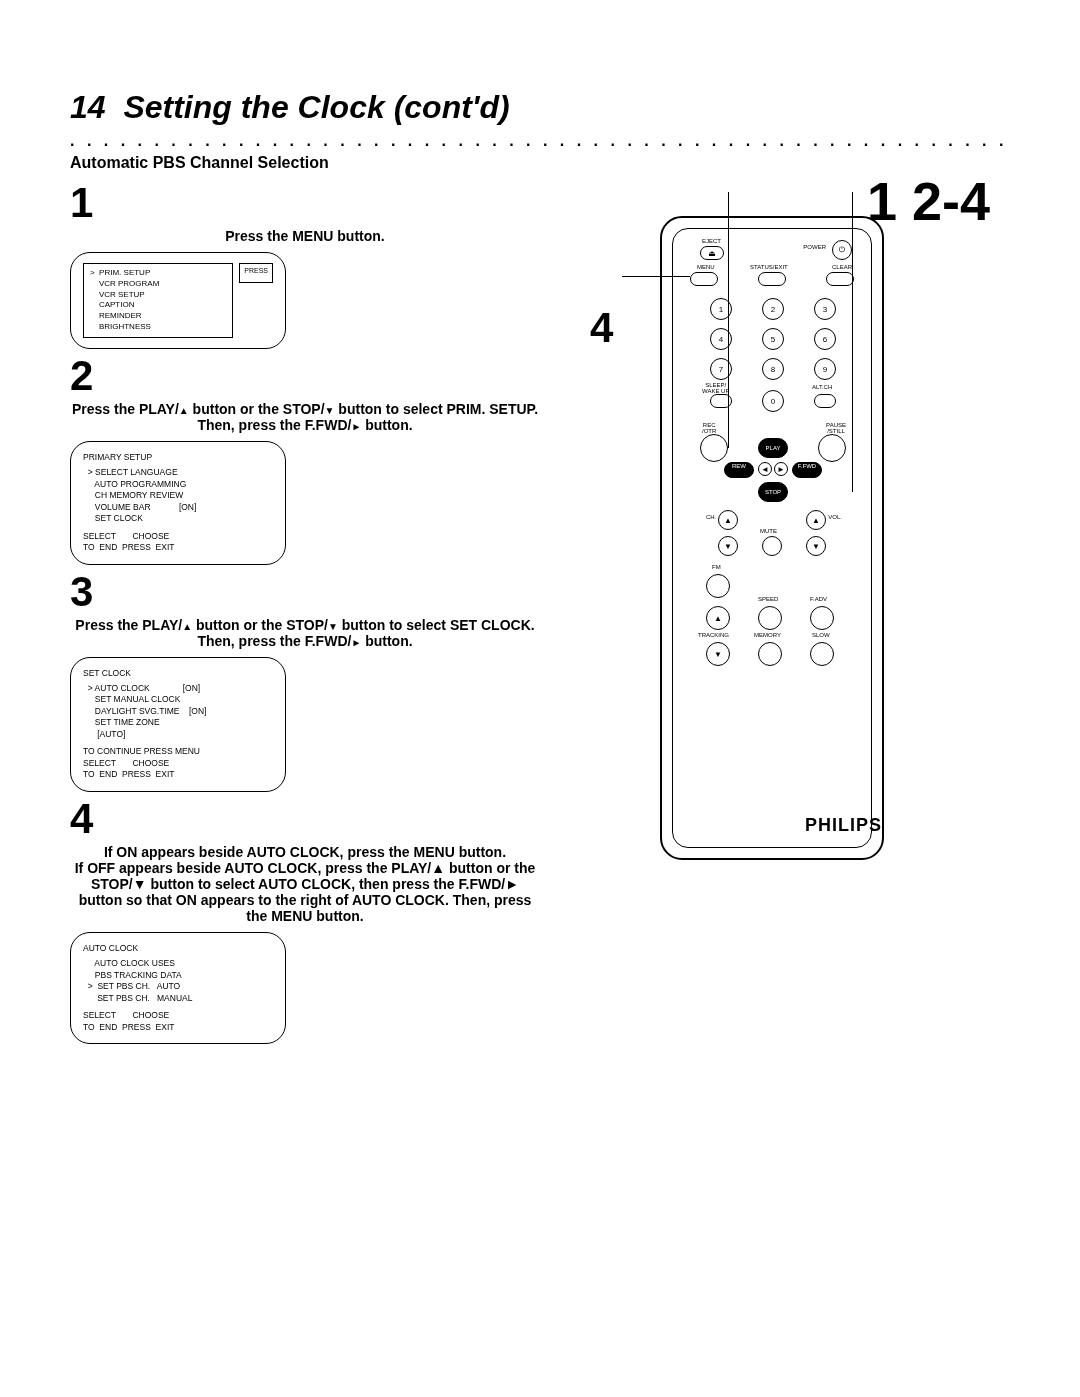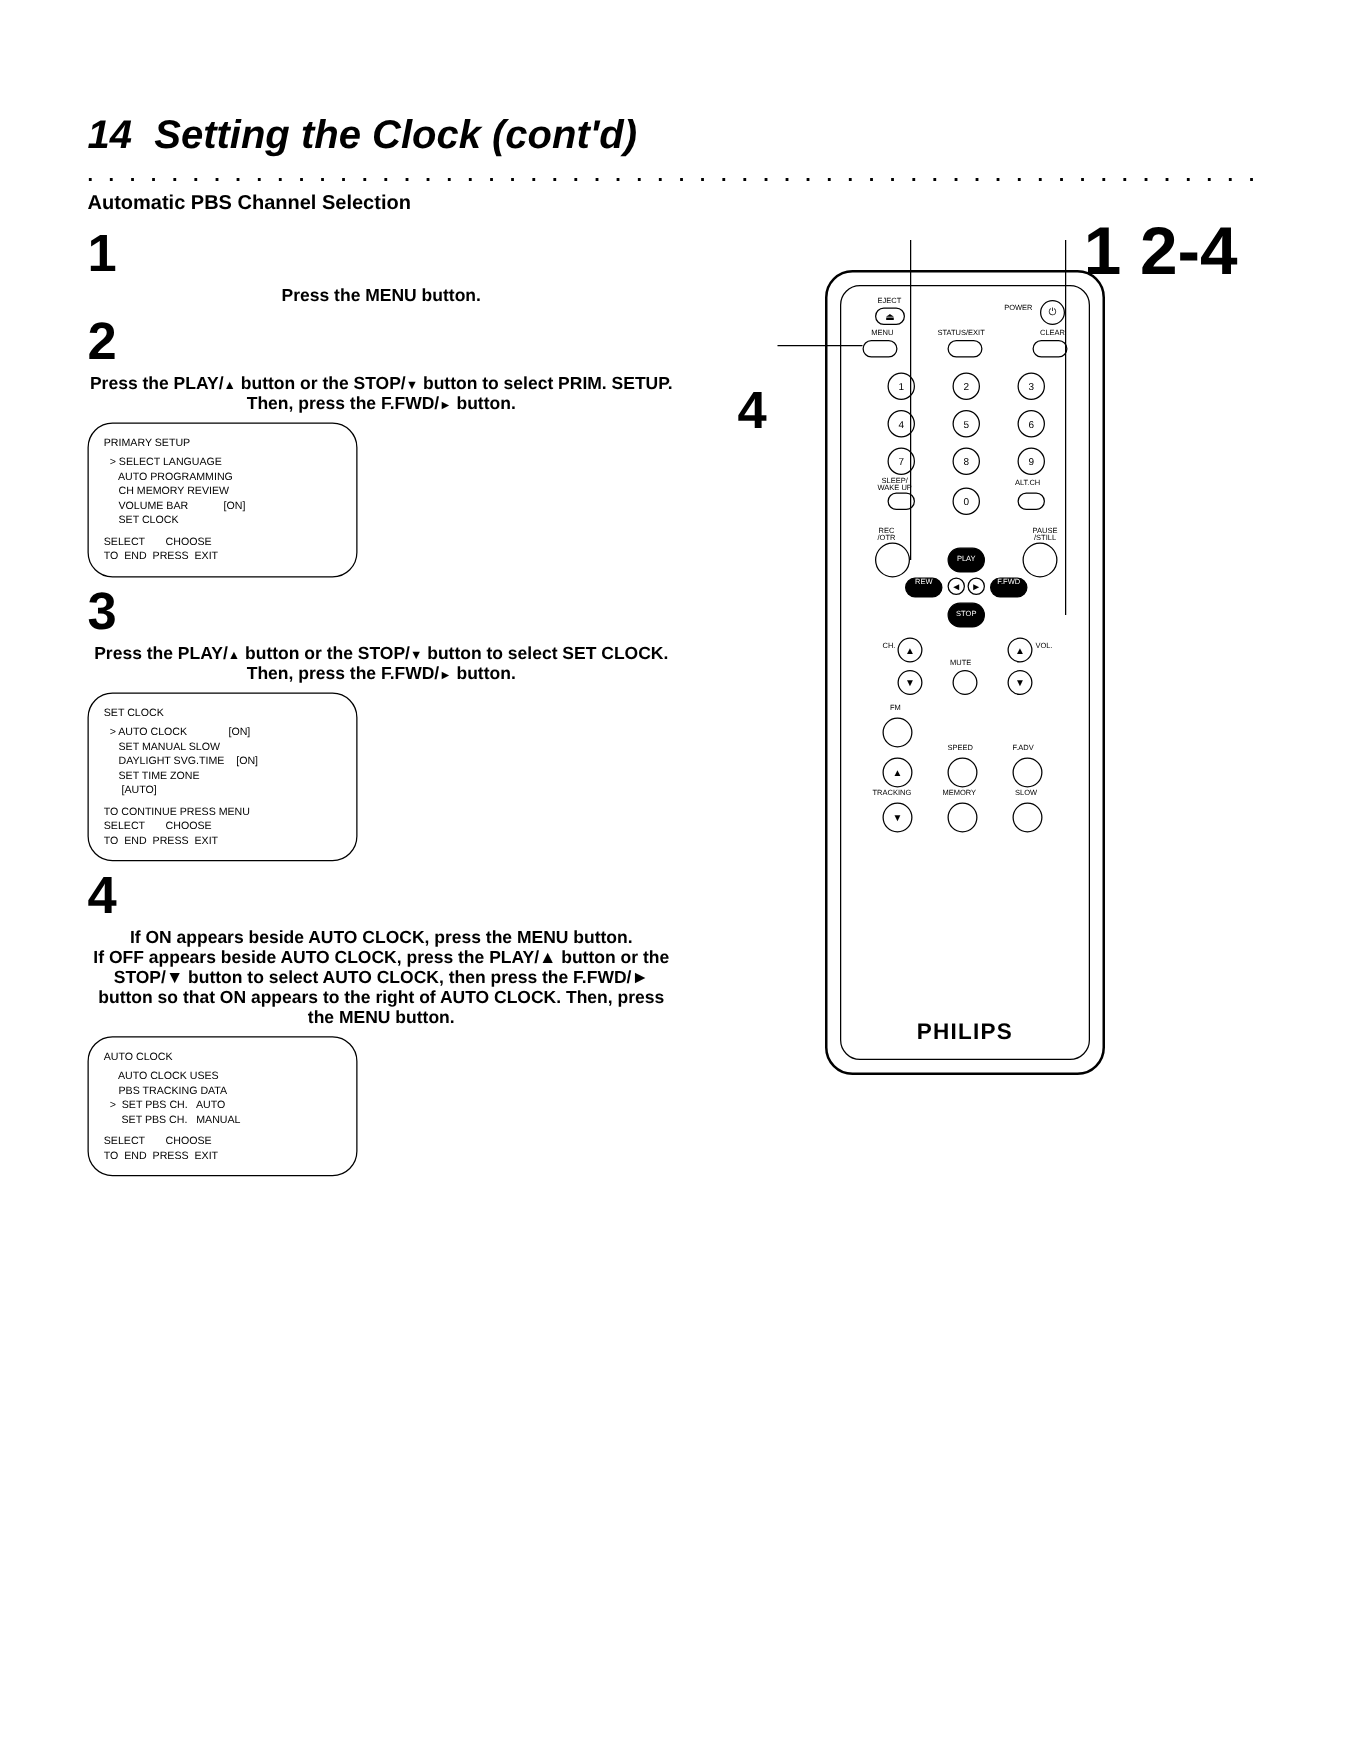--- a/index.html
+++ b/index.html
@@ -133,21 +133,21 @@
   }
   .blk{ background:#000; color:#fff; }
   .line-call{
     position:absolute;
     border-top:1.5px solid #000;
   }
   .brand{
     position:absolute;
     bottom:22px;
     width:100%;
-    text-align:center;
+    text-align:right;
     font-weight:bold;
     font-size:18px;
     letter-spacing:1px;
   }
 </style>
 </head>
 <body>
 
 <div class="page">
   <div class="title">
@@ -155,20 +155,33 @@
   </div>
   <div class="dots">. . . . . . . . . . . . . . . . . . . . . . . . . . . . . . . . . . . . . . . . . . . . . . . . . . . . . . . . . . . . . . . . . . . . . . . . . . . . . . . .</div>
   <div class="subtitle">Automatic PBS Channel Selection</div>
 
   <div class="cols">
 
     <div class="left">
 
       <div class="bignum">1</div>
       <div class="steptext">Press the MENU button.</div>
+      <div class="screen s1">
+        <div class="s1-inner">
+          <div class="s1-left">
+            <div class="line">&gt;  PRIM. SETUP</div>
+            <div class="line">    VCR PROGRAM</div>
+            <div class="line">    VCR SETUP</div>
+            <div class="line">    CAPTION</div>
+            <div class="line">    REMINDER</div>
+            <div class="line">    BRIGHTNESS</div>
+          </div>
+          <div class="s1-right">PRESS</div>
+        </div>
+      </div>
 
       <div class="bignum">2</div>
       <div class="steptext">
         <span>Press the PLAY/</span><span class="tri-up"></span><span>    button or the STOP/</span><span class="tri-dn"></span><span>    button to select PRIM. SETUP. Then, press the F.FWD/</span><span class="tri-rt"></span><span>    button.</span>
       </div>
       <div class="screen">
         <div class="hdr">PRIMARY SETUP</div>
         <div class="line">  &gt; SELECT LANGUAGE</div>
         <div class="line">     AUTO PROGRAMMING</div>
         <div class="line">     CH MEMORY REVIEW</div>
@@ -179,21 +192,21 @@
         <div class="line">TO  END  PRESS  EXIT</div>
       </div>
 
       <div class="bignum">3</div>
       <div class="steptext">
         <span>Press the PLAY/</span><span class="tri-up"></span><span>    button or the STOP/</span><span class="tri-dn"></span><span>    button to select SET CLOCK. Then, press the F.FWD/</span><span class="tri-rt"></span><span>    button.</span>
       </div>
       <div class="screen">
         <div class="hdr">SET CLOCK</div>
         <div class="line">  &gt; AUTO CLOCK              [ON]</div>
-        <div class="line">     SET MANUAL SLOW</div>
+        <div class="line">     SET MANUAL CLOCK</div>
         <div class="line">     DAYLIGHT SVG.TIME    [ON]</div>
         <div class="line">     SET TIME ZONE</div>
         <div class="line">      [AUTO]</div>
         <div style="height:6px"></div>
         <div class="line">TO CONTINUE PRESS MENU</div>
         <div class="line">SELECT       CHOOSE</div>
         <div class="line">TO  END  PRESS  EXIT</div>
       </div>
 
       <div class="bignum">4</div>

